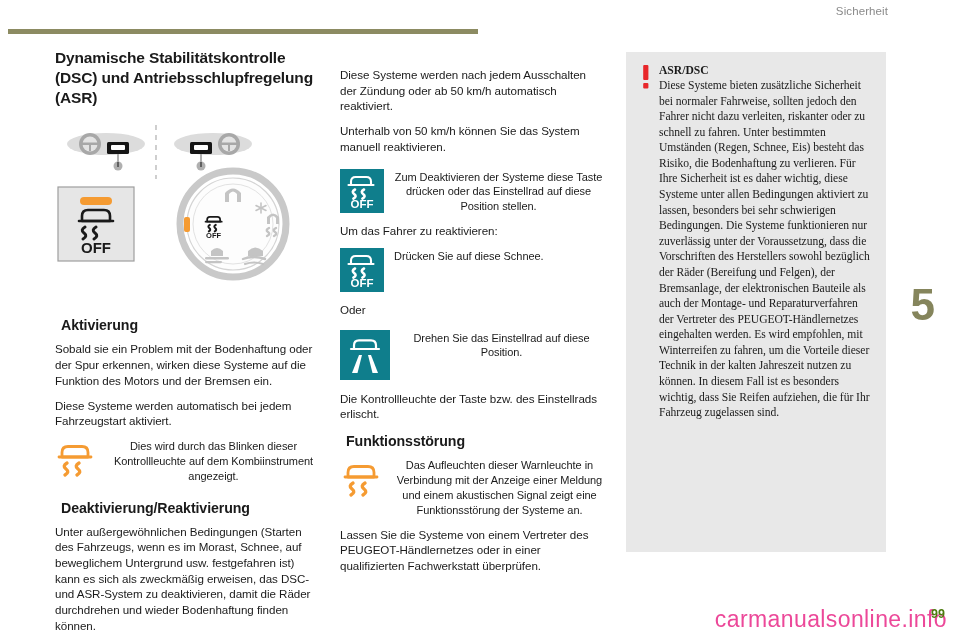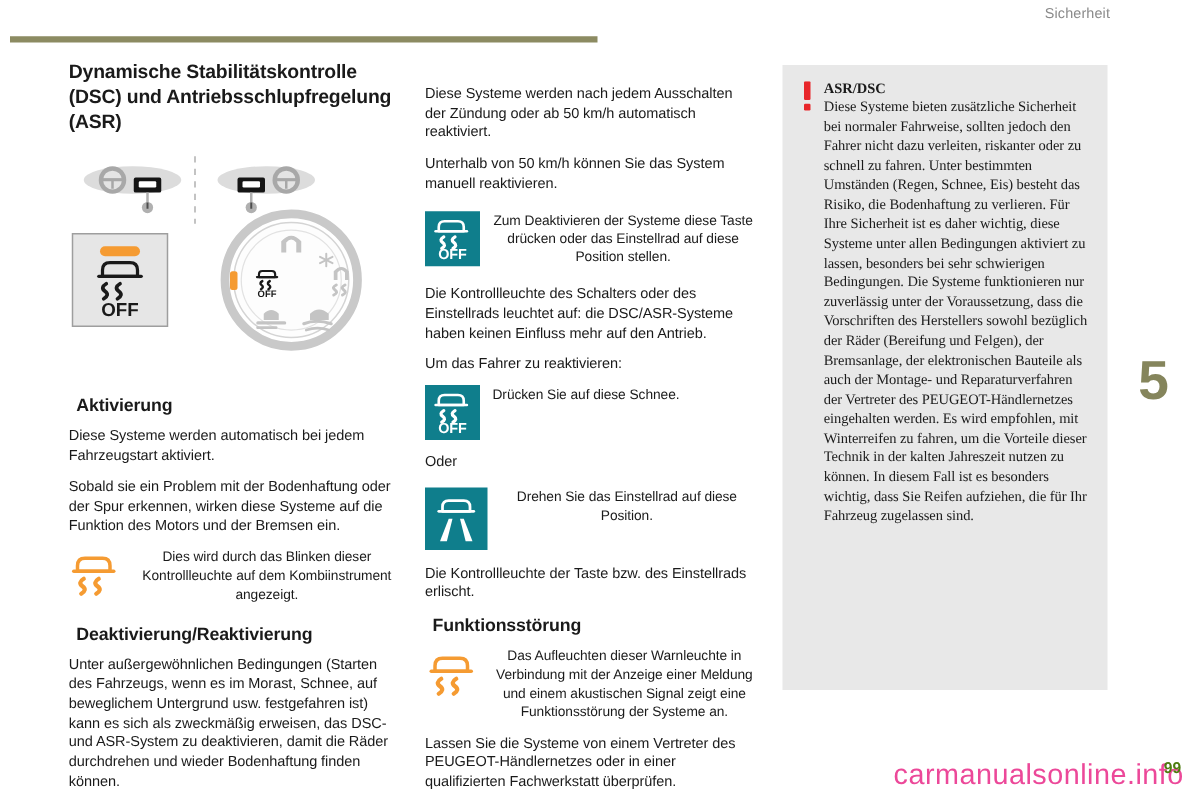--- a/index.html
+++ b/index.html
@@ -278,22 +278,22 @@
           <g fill="#c4c4c4">
             <path d="M193 130 q7 -7 15 0 v5 h-15 z"></path>
             <path d="M188 138 q10 -4 22 0" fill="none" stroke="#c4c4c4" stroke-width="2.4" stroke-linecap="round"></path>
             <path d="M190 143 q9 -3 18 0" fill="none" stroke="#c4c4c4" stroke-width="2.2" stroke-linecap="round"></path>
           </g>
         </g>
       </svg>
     </div>
 
     <h2 class="sub-title">Aktivierung</h2>
+    <p class="body">Sobald sie ein Problem mit der Bodenhaftung oder der Spur erkennen, wirken diese Systeme auf die Funktion des Motors und der Bremsen ein.</p>
     <p class="body">Diese Systeme werden automatisch bei jedem Fahrzeugstart aktiviert.</p>
-    <p class="body">Sobald sie ein Problem mit der Bodenhaftung oder der Spur erkennen, wirken diese Systeme auf die Funktion des Motors und der Bremsen ein.</p>
 
     <div class="icon-block">
       <span class="ib-icon">
         <svg width="44" height="40" viewBox="0 0 44 40" xmlns="http://www.w3.org/2000/svg">
           <path d="M7 19 h26 v-4.5 q0 -6 -6 -6 h-14 q-6 0 -6 6 z" fill="none" stroke="#f59b32" stroke-width="2.8" stroke-linejoin="round"></path>
           <line x1="4" y1="19" x2="36" y2="19" stroke="#f59b32" stroke-width="2.8" stroke-linecap="round"></line>
           <path d="M12 25 q-5 3 -1 6 q4 3 -1 6" fill="none" stroke="#f59b32" stroke-width="3.4" stroke-linecap="round"></path>
           <path d="M24 25 q-5 3 -1 6 q4 3 -1 6" fill="none" stroke="#f59b32" stroke-width="3.4" stroke-linecap="round"></path>
         </svg>
       </span>
@@ -318,21 +318,20 @@
             <line x1="3.5" y1="12" x2="28.5" y2="12" stroke="#ffffff" stroke-width="2.1" stroke-linecap="round"></line>
             <path d="M10 16.5 q-4 2.3 -0.8 4.6 q3.2 2.3 -0.8 4.6" fill="none" stroke="#ffffff" stroke-width="2.6" stroke-linecap="round"></path>
             <path d="M19 16.5 q-4 2.3 -0.8 4.6 q3.2 2.3 -0.8 4.6" fill="none" stroke="#ffffff" stroke-width="2.6" stroke-linecap="round"></path>
             <text x="17" y="34.5" font-family="Liberation Sans, sans-serif" font-size="11.5" font-weight="bold" fill="#ffffff" text-anchor="middle">OFF</text>
           </svg>
         </span>
       </span>
       <span class="ib-text">Zum Deaktivieren der Systeme diese Taste drücken oder das Einstellrad auf diese Position stellen.</span>
     </div>
 
-    <p class="body" style="margin-top:13px">Die Kontrollleuchte des Schalters oder des Einstellrads leuchtet auf: die DSC/ASR-Systeme haben keinen Einfluss mehr auf den Antrieb.</p>
     <p class="body">Um das Fahrer zu reaktivieren:</p>
 
     <div class="icon-block" style="margin-top:6px">
       <span class="ib-icon">
         <span class="teal-tile">
           <svg width="34" height="36" viewBox="0 0 34 36" xmlns="http://www.w3.org/2000/svg">
             <path d="M6 12 h20 v-3.4 q0 -4.6 -4.6 -4.6 h-10.8 q-4.6 0 -4.6 4.6 z" fill="none" stroke="#ffffff" stroke-width="2.1" stroke-linejoin="round"></path>
             <line x1="3.5" y1="12" x2="28.5" y2="12" stroke="#ffffff" stroke-width="2.1" stroke-linecap="round"></line>
             <path d="M10 16.5 q-4 2.3 -0.8 4.6 q3.2 2.3 -0.8 4.6" fill="none" stroke="#ffffff" stroke-width="2.6" stroke-linecap="round"></path>
             <path d="M19 16.5 q-4 2.3 -0.8 4.6 q3.2 2.3 -0.8 4.6" fill="none" stroke="#ffffff" stroke-width="2.6" stroke-linecap="round"></path>

